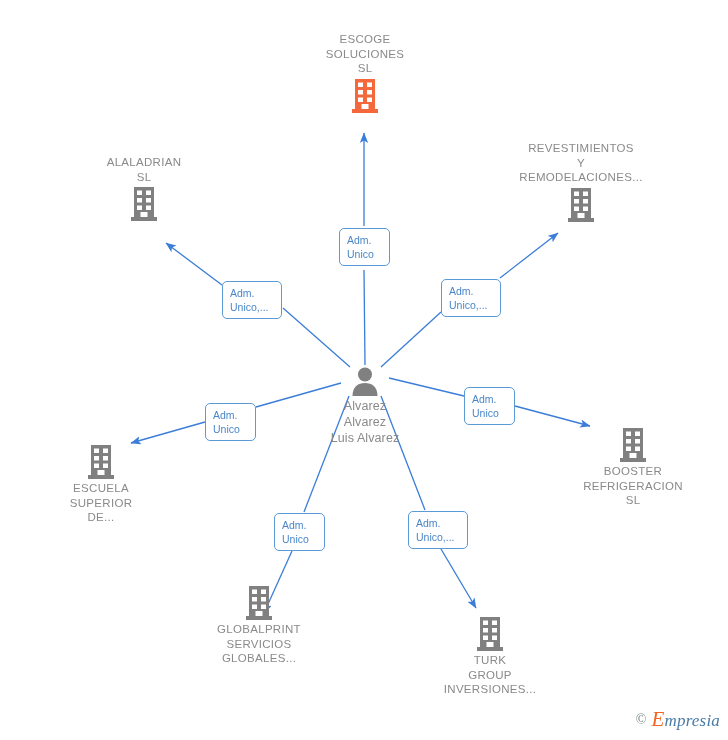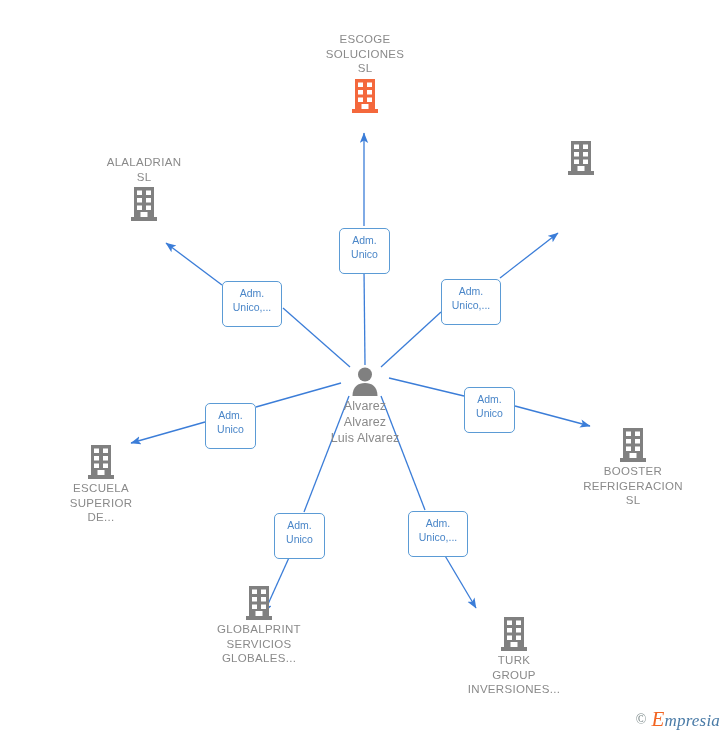--- a/index.html
+++ b/index.html
@@ -52,22 +52,22 @@
   .node-label-below { margin-top: 2px; }
 
   .edge-label {
     position: absolute;
     border: 1px solid #5b9bd5;
     background: #ffffff;
     border-radius: 5px;
     color: #4a86c8;
     font-size: 10.5px;
     line-height: 14px;
-    padding: 4px 7px 12px 7px;
-    text-align: center;
+    padding: 4px 7px 4px 7px;
+    text-align: left;
     white-space: pre-line;
     box-sizing: border-box;
   }
 
   #watermark {
     position: absolute;
     right: 8px;
     bottom: 8px;
     display: flex;
     align-items: center;
@@ -169,20 +169,23 @@
         <rect x="6" y="11" width="5" height="4.5" fill="#ffffff"></rect>
         <rect x="15" y="11" width="5" height="4.5" fill="#ffffff"></rect>
         <rect x="6" y="18.5" width="5" height="4.5" fill="#ffffff"></rect>
         <rect x="15" y="18.5" width="5" height="4.5" fill="#ffffff"></rect>
         <rect x="9.5" y="25" width="7" height="5" fill="#ffffff"></rect>
       </svg>
     </span>
   </div>
 
   <div class="node" style="left:581px; top:141px;">
+    <div class="node-label node-label-above">REVESTIMIENTOS
+Y
+REMODELACIONES...</div>
     <span class="node-icon">
       <svg width="26" height="34" viewBox="0 0 26 34" xmlns="http://www.w3.org/2000/svg">
         <rect x="3" y="0" width="20" height="30" fill="#808080"></rect>
         <rect x="0" y="30" width="26" height="4" fill="#808080"></rect>
         <rect x="6" y="3.5" width="5" height="4.5" fill="#ffffff"></rect>
         <rect x="15" y="3.5" width="5" height="4.5" fill="#ffffff"></rect>
         <rect x="6" y="11" width="5" height="4.5" fill="#ffffff"></rect>
         <rect x="15" y="11" width="5" height="4.5" fill="#ffffff"></rect>
         <rect x="6" y="18.5" width="5" height="4.5" fill="#ffffff"></rect>
         <rect x="15" y="18.5" width="5" height="4.5" fill="#ffffff"></rect>
@@ -241,21 +244,21 @@
         <rect x="6" y="18.5" width="5" height="4.5" fill="#ffffff"></rect>
         <rect x="15" y="18.5" width="5" height="4.5" fill="#ffffff"></rect>
         <rect x="9.5" y="25" width="7" height="5" fill="#ffffff"></rect>
       </svg>
     </span>
     <div class="node-label node-label-below">GLOBALPRINT
 SERVICIOS
 GLOBALES...</div>
   </div>
 
-  <div class="node" style="left:514px; top:617px;">
+  <div class="node" style="left:490px; top:617px;">
     <span class="node-icon">
       <svg width="26" height="34" viewBox="0 0 26 34" xmlns="http://www.w3.org/2000/svg">
         <rect x="3" y="0" width="20" height="30" fill="#808080"></rect>
         <rect x="0" y="30" width="26" height="4" fill="#808080"></rect>
         <rect x="6" y="3.5" width="5" height="4.5" fill="#ffffff"></rect>
         <rect x="15" y="3.5" width="5" height="4.5" fill="#ffffff"></rect>
         <rect x="6" y="11" width="5" height="4.5" fill="#ffffff"></rect>
         <rect x="15" y="11" width="5" height="4.5" fill="#ffffff"></rect>
         <rect x="6" y="18.5" width="5" height="4.5" fill="#ffffff"></rect>
         <rect x="15" y="18.5" width="5" height="4.5" fill="#ffffff"></rect>

